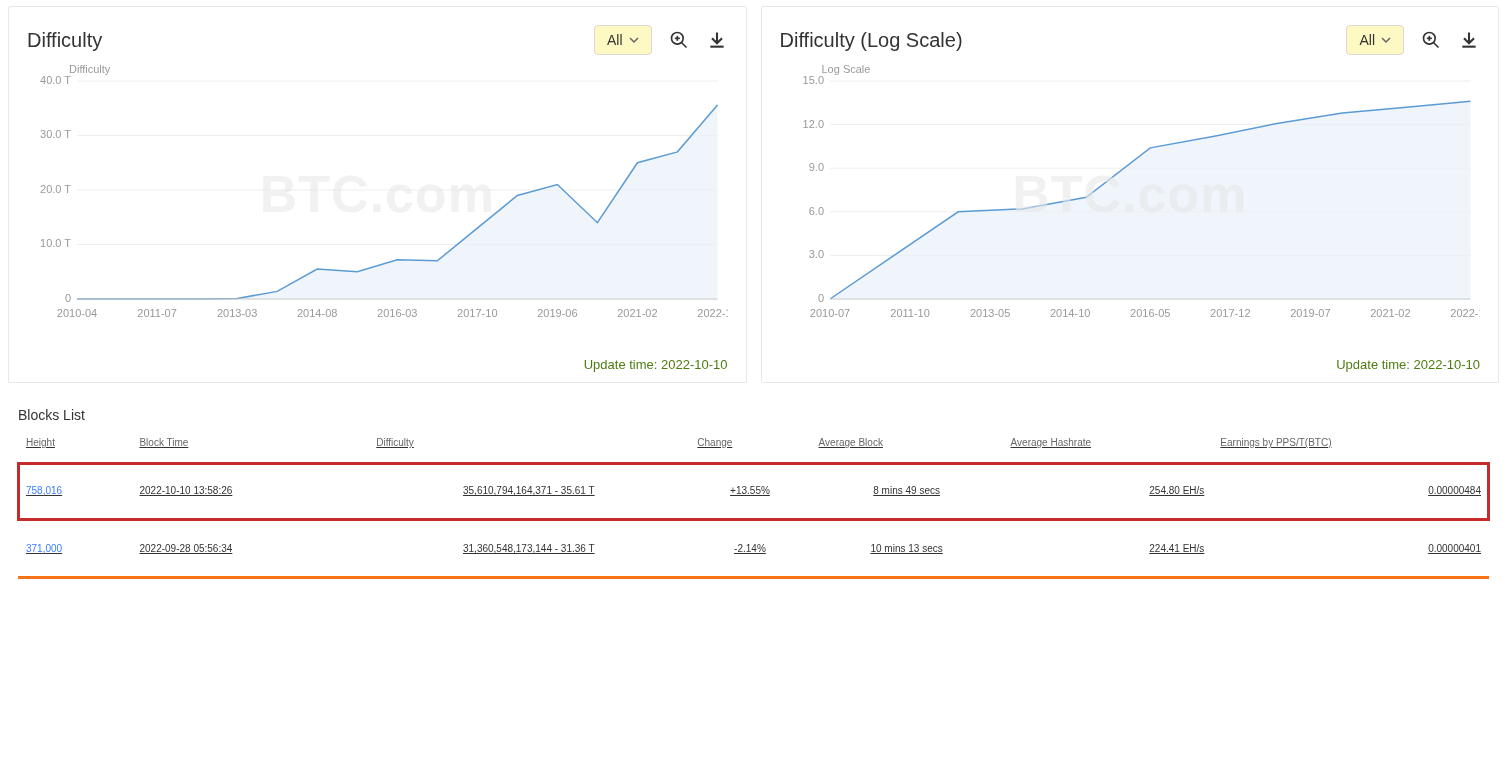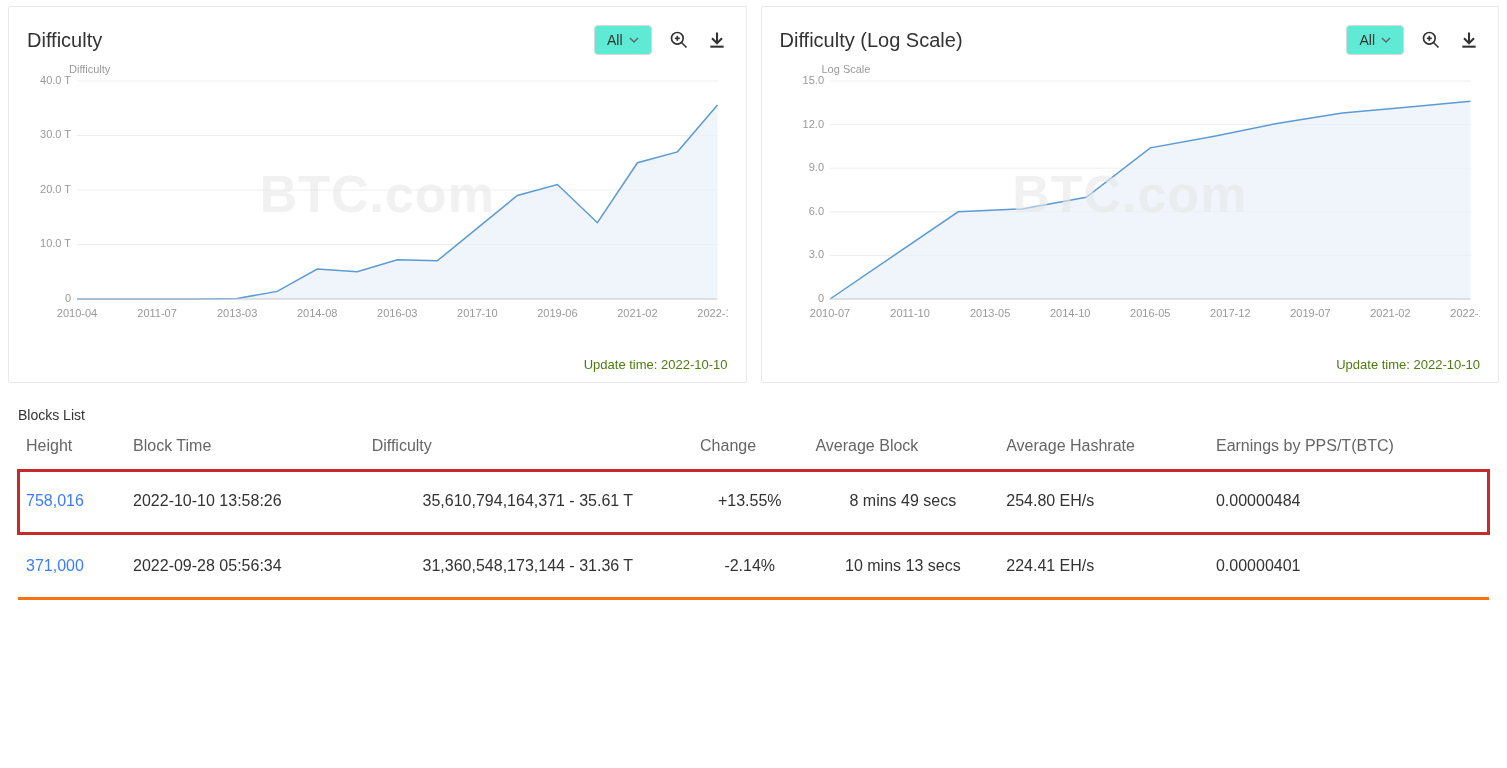--- a/index.html
+++ b/index.html
@@ -39,21 +39,21 @@
     display: flex;
     align-items: center;
     gap: 16px;
   }
   .range-select {
     border: 1px solid #d9d9d9;
     border-radius: 4px;
     padding: 6px 12px;
     font-size: 14px;
     color: #333;
-    background: #5eead4;
+    background: #fef9c3;
     display: flex;
     align-items: center;
     gap: 6px;
     cursor: pointer;
   }
   .icon-btn {
     width: 22px;
     height: 22px;
     display: flex;
     align-items: center;
@@ -105,35 +105,36 @@
     padding: 24px 18px 0 18px;
   }
   .blocks-title {
     font-size: 14px;
     font-weight: 400;
     color: #333;
   }
   table.blocks {
     width: 100%;
     border-collapse: collapse;
-    font-size: 16px;
+    font-size: 10px;
+    text-decoration: underline;
   }
   table.blocks th {
     text-align: left;
     color: #666;
     font-weight: 400;
     padding: 14px 8px;
     border-bottom: 1px solid #eee;
   }
   table.blocks td {
     padding: 22px 8px;
     border-bottom: 3px solid #f97316;
     color: #333;
   }
-  th.right, td.right { }
+  th.right, td.right { text-align: right; }
   th.center, td.center { text-align: center; }
   .height-link { color: #3b7cff; cursor: pointer; }
   .change-pos { color: #1abc6c; }
   .change-neg { color: #e74c3c; }
   tr.hl td {
     position: relative;
   }
   tr.hl {
     outline: 3px solid #c62b2b;
     outline-offset: -2px;

